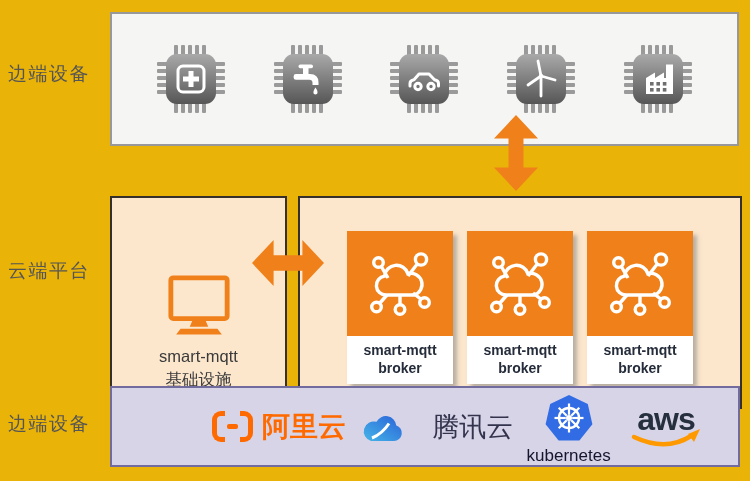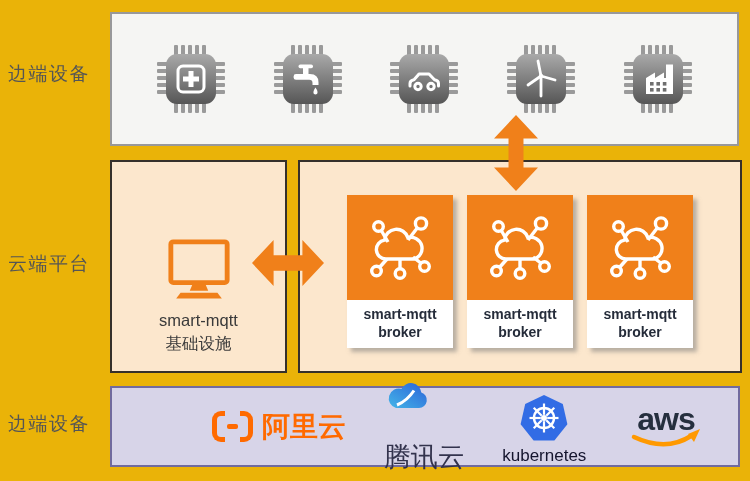--- a/index.html
+++ b/index.html
@@ -6,21 +6,21 @@
   .canvas{position:relative;width:750px;height:481px;background:#eab308;overflow:hidden;
           font-family:"Liberation Sans","DejaVu Sans",sans-serif;}
   .side-label{position:absolute;left:8px;width:96px;font-size:19px;color:#555;
               letter-spacing:1.5px;font-weight:500;}
   
   .edge-box{position:absolute;left:110px;top:12px;width:629px;height:134px;
             background:#f5f5f3;border:2px solid #98989a;box-sizing:border-box;
             display:flex;align-items:center;justify-content:space-evenly;}
   .chip{width:76px;height:76px;display:block;}
   
-  .cloud-box{position:absolute;background:#fce7cd;border:2px solid #35302b;box-sizing:border-box;}
+  .cloud-box{position:absolute;background:#fce7cd;border:2px solid #35302b;box-sizing:border-box;margin-top:36px;}
   .cloud-left{left:110px;top:160px;width:177px;height:213px;display:flex;flex-direction:column;
               align-items:center;justify-content:flex-start;padding-top:76px;}
   .cc-label{font-size:16.5px;color:#3a3a3a;text-align:center;line-height:1.38;margin-top:9px;}
   .cloud-right{left:298px;top:160px;width:444px;height:213px;display:flex;gap:14px;
                justify-content:center;align-items:flex-start;padding-top:33px;}
   .broker-card{width:106px;box-shadow:4px 4px 4px rgba(120,120,120,.5);}
   .broker-icon-wrap{height:105px;background:#F0801A;display:flex;align-items:center;justify-content:center;}
   .broker-label{background:#fff;text-align:center;font-weight:bold;font-size:14px;color:#252c3a;
                 padding:5px 2px 7px;line-height:1.3;}
   
@@ -34,21 +34,21 @@
   .infra-box{position:absolute;left:110px;top:386px;width:630px;height:81px;background:#d7d4e8;
              border:2px solid #716b9e;box-sizing:border-box;display:flex;align-items:center;
              justify-content:space-between;padding:0 30px 0 70px;}
   .ali{display:flex;align-items:center;padding-left:30px;}
   .ali-br-l{width:13px;height:31px;border:5px solid #FF6A00;border-right:0;
             border-radius:9px 0 0 9px;box-sizing:border-box;}
   .ali-br-r{width:13px;height:31px;border:5px solid #FF6A00;border-left:0;
             border-radius:0 9px 9px 0;box-sizing:border-box;}
   .ali-dash{width:11px;height:5px;background:#FF6A00;margin:0 2px;border-radius:2px;}
   .ali-text{margin-left:9px;font-size:28px;font-weight:bold;color:#FF6A00;}
-  .tencent{display:flex;align-items:flex-start;gap:27px;flex-direction:column;}
+  .tencent{display:flex;align-items:flex-end;gap:27px;}
   .tencent-text{font-size:27px;font-weight:500;color:#33334d;}
   .k8s{display:flex;flex-direction:column;align-items:center;margin-top:6px;}
   .k8s-text{font-size:17px;color:#15152e;margin-top:2px;}
   .hidden-defs{position:absolute;width:0;height:0;}
 </style>
 </head>
 <body>
 
 <div class="canvas">
 
@@ -97,21 +97,21 @@
         <circle cx="14.5" cy="14.5" r="4.8" fill="#F0801A"></circle>
         <circle cx="57" cy="11.5" r="5.6" fill="#F0801A"></circle>
         <circle cx="12.5" cy="59" r="4.8" fill="#F0801A"></circle>
         <circle cx="36" cy="61.5" r="4.8" fill="#F0801A"></circle>
         <circle cx="60.5" cy="54.5" r="4.8" fill="#F0801A"></circle>
       </g>
     </defs>
   </svg>
 
   <div class="side-label" style="top:61px">边端设备</div>
-  <div class="side-label" style="top:251px">云端平台</div>
+  <div class="side-label" style="top:258px">云端平台</div>
   <div class="side-label" style="top:411px">边端设备</div>
 
   <div class="edge-box">
     <svg class="chip" viewBox="0 0 76 76">
       <use href="#chip-base"></use>
       <rect x="25" y="25" width="26" height="26" rx="5" fill="none" stroke="#fff" stroke-width="3"></rect>
       <path d="M35.5 30 h5 v5.5 h5.5 v5 h-5.5 v5.5 h-5 v-5.5 H30 v-5 h5.5 z" fill="#fff"></path>
     </svg>
     <svg class="chip" viewBox="0 0 76 76">
       <use href="#chip-base"></use>

